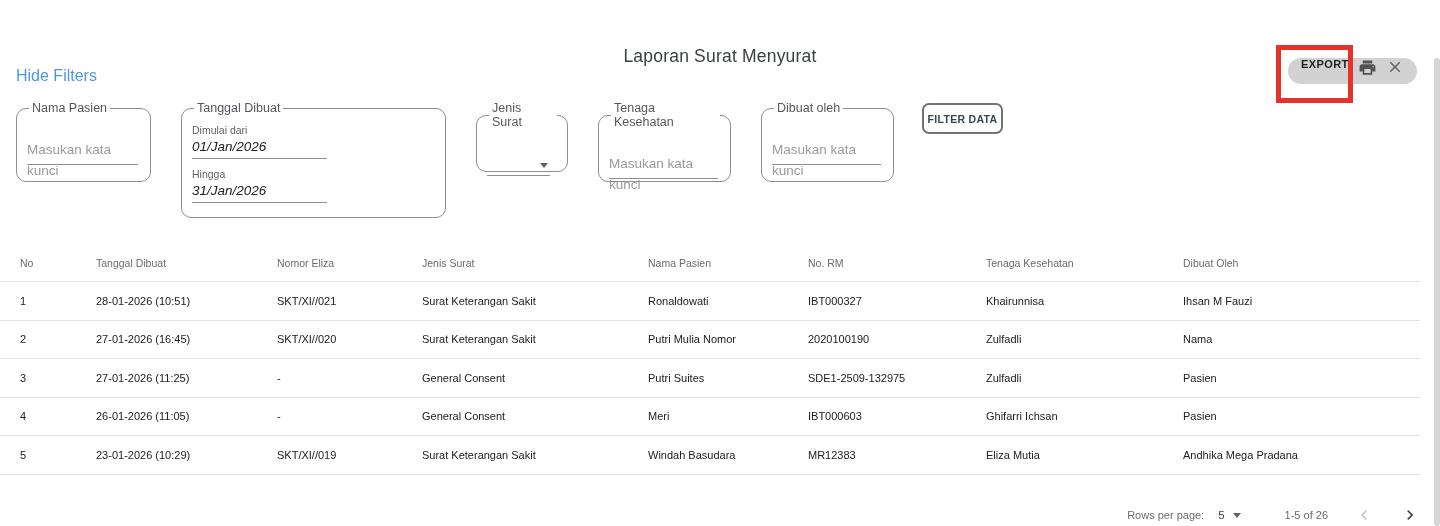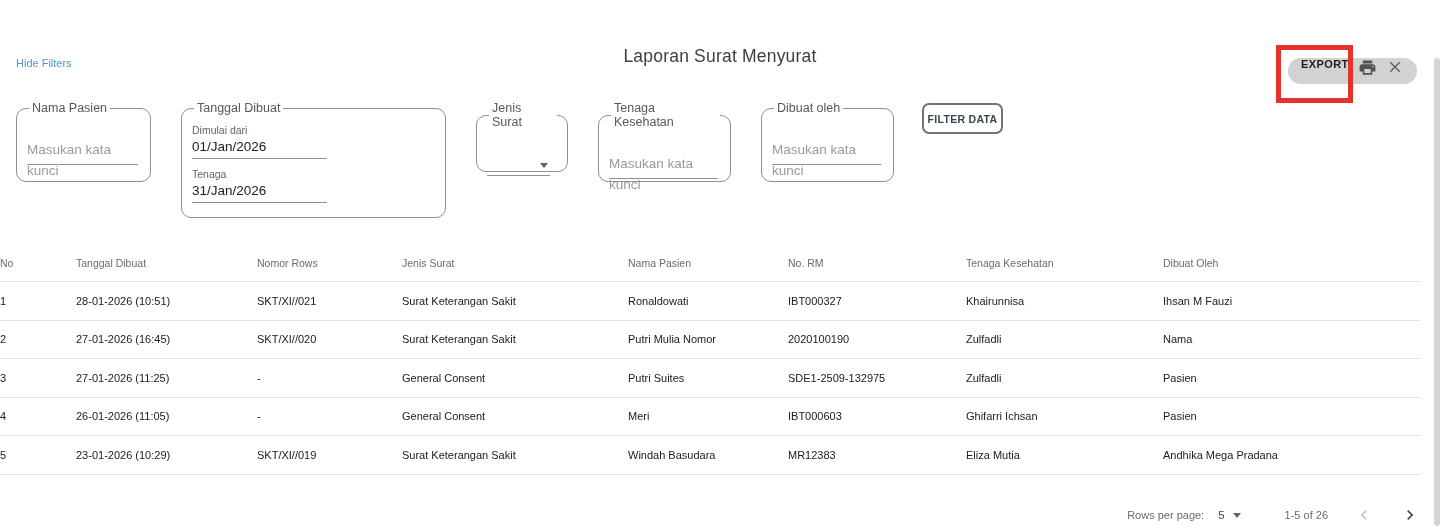--- a/index.html
+++ b/index.html
@@ -5,21 +5,21 @@
   * { margin:0; padding:0; box-sizing:border-box; }
   html,body { width:1440px; height:526px; background:#ffffff; overflow:hidden;
               font-family:"Liberation Sans","DejaVu Sans",sans-serif; }
   .page { position:relative; width:1440px; height:526px; background:#fff; }
 
   
   .title { position:absolute; top:16px; left:0; width:1440px; text-align:center;
            font-size:17.5px; font-weight:500; color:#3c4043; letter-spacing:.2px;margin-top:30px; }
 
   
-  .hide-filters { position:absolute; left:16px; top:57px; font-size:11px;
+  .hide-filters { position:absolute; left:16px; top:67px; font-size:16px;
                   color:#4f97d9; cursor:pointer; text-decoration:none; }
 
   
   fieldset.filter { position:absolute; border:1px solid #8f8f8f; border-radius:10px;
                     padding:0 10px; background:#fff; }
   fieldset.filter legend { font-size:12.5px; color:#54585d; padding:0 3px; margin-left:2px; }
 
   .f-nama  { left:16px;  top:101px; width:135px; height:81px; }
   .f-tgl   { left:181px; top:101px; width:265px; height:117px; padding:0 14px; }
   .f-jenis { left:476px; top:101px; width:92px;  height:71px;  padding:0 13px; }
@@ -27,21 +27,21 @@
   .f-dibuat{ left:761px; top:101px; width:133px; height:81px;  padding:0 14px; }
 
   .ph-wrap { position:relative; margin-top:24px; width:100%; cursor:text; }
   .ph { display:block; font-size:13.5px; line-height:21px; color:#9a9a9a; }
   .ph-underline { position:absolute; left:0; right:2px; top:25px;
                   border-bottom:1px solid #8f8f8f; }
 
   .date-field { margin-top:9px; cursor:text; }
   .date-caption { font-size:10.5px; color:#5f6368; margin-bottom:3px; }
   .date-value { font-size:13.5px; color:#202124; width:135px; padding-bottom:4px;
-                border-bottom:1px solid #8f8f8f; }
+                border-bottom:1px solid #8f8f8f;font-style:italic; }
 
   .select-wrap { position:relative; margin-top:28px; width:63px; height:19px;
                  border-bottom:1px solid #8f8f8f; cursor:pointer; }
   .caret-down { position:absolute; right:2px; top:6px; width:0; height:0;
                 border-left:4.5px solid transparent; border-right:4.5px solid transparent;
                 border-top:5px solid #5f6368; }
 
   .filter-data-btn { position:absolute; left:922px; top:103px; width:81px; height:31px;
                      background:#fff; border:2px solid #737373; border-radius:7px;
                      font-family:inherit; font-size:10.5px; font-weight:700; color:#37474f;
@@ -54,21 +54,21 @@
   .export-btn { background:none; border:none; font-family:inherit; font-size:11px;
                 font-weight:700; color:#1f1f1f; letter-spacing:.4px; cursor:pointer; padding:0; }
   .icon-btn { background:none; border:none; cursor:pointer; padding:0; display:flex;
               align-items:center; }
 
   .highlight-box { position:absolute; left:1276px; top:45px; width:77px; height:58px;
                    border:5px solid #e5322b; z-index:6; pointer-events:none; }
 
   
   .table { position:absolute; left:0; top:245px; width:1420px; }
-  .thead, .tr { display:grid; 
+  .thead, .tr { display:grid; padding-left:20px;
                 grid-template-columns:76px 181px 145px 226px 160px 178px 197px auto;
                 align-items:center; }
   .thead { height:37px; border-bottom:1px solid #e3e3e3; }
   .th { font-size:10.5px; color:#6b6b6b; }
   .tr { height:38.5px; border-bottom:1px solid #e3e3e3; background:#fff; }
   .td { font-size:11px; color:#212121; }
 
   
   .pagination { position:absolute; top:496px; right:20px; height:38px; display:flex;
                 align-items:center; color:#6b6b6b; font-size:11px;justify-content:flex-end; }
@@ -102,21 +102,21 @@
     </div>
   </fieldset>
 
   <fieldset class="filter f-tgl">
     <legend>Tanggal Dibuat</legend>
     <div class="date-field">
       <div class="date-caption">Dimulai dari</div>
       <div class="date-value">01/Jan/2026</div>
     </div>
     <div class="date-field">
-      <div class="date-caption">Tenaga</div>
+      <div class="date-caption">Hingga</div>
       <div class="date-value">31/Jan/2026</div>
     </div>
   </fieldset>
 
   <fieldset class="filter f-jenis">
     <legend>Jenis Surat</legend>
     <div class="select-wrap">
       <span></span>
       <span class="caret-down"></span>
     </div>
@@ -153,21 +153,21 @@
       </svg>
     </button>
   </div>
 
   <div class="highlight-box"></div>
 
   <div class="table">
     <div class="thead">
         <div class="th">No</div>
         <div class="th">Tanggal Dibuat</div>
-        <div class="th">Nomor Rows</div>
+        <div class="th">Nomor Eliza</div>
         <div class="th">Jenis Surat</div>
         <div class="th">Nama Pasien</div>
         <div class="th">No. RM</div>
         <div class="th">Tenaga Kesehatan</div>
         <div class="th">Dibuat Oleh</div>
       </div>
     <div class="tbody">
         <div class="tr">
           <div class="td">1</div>
           <div class="td">28-01-2026 (10:51)</div>

